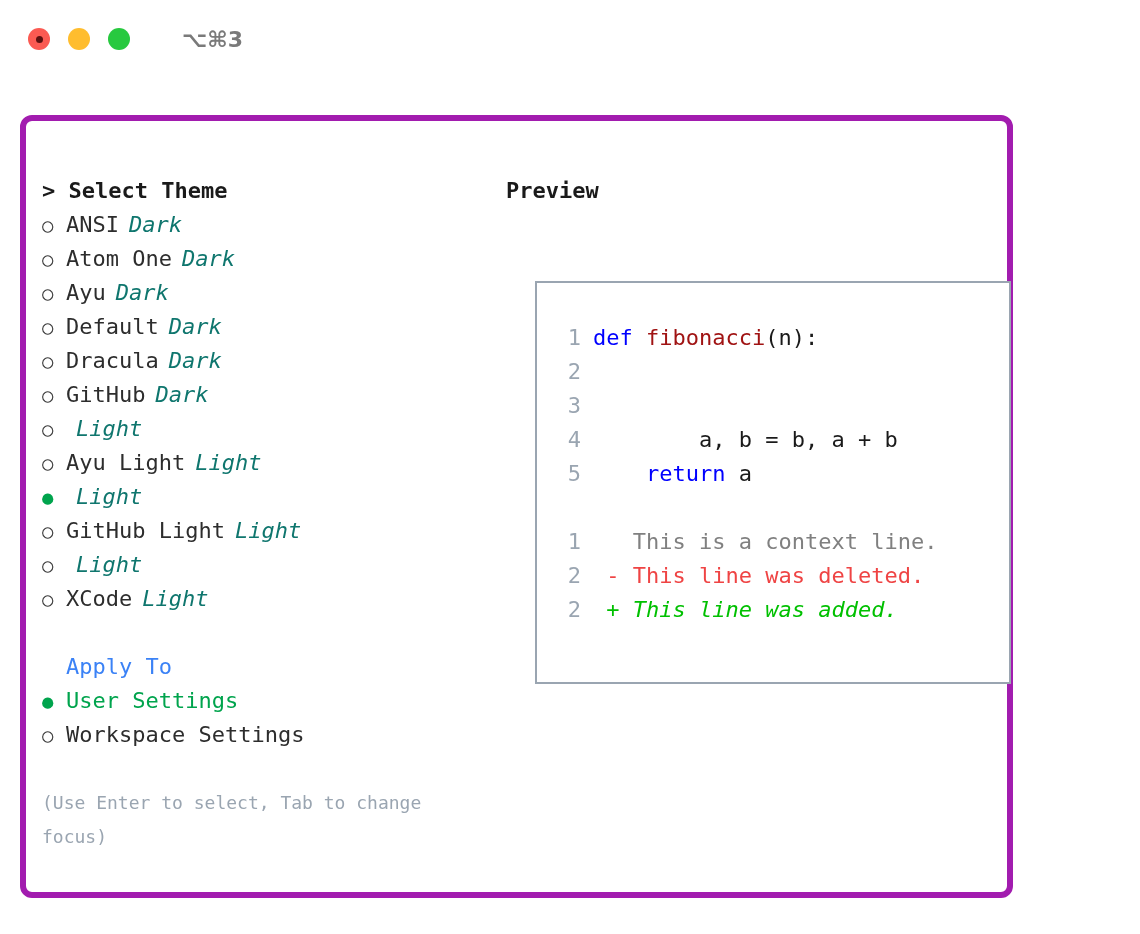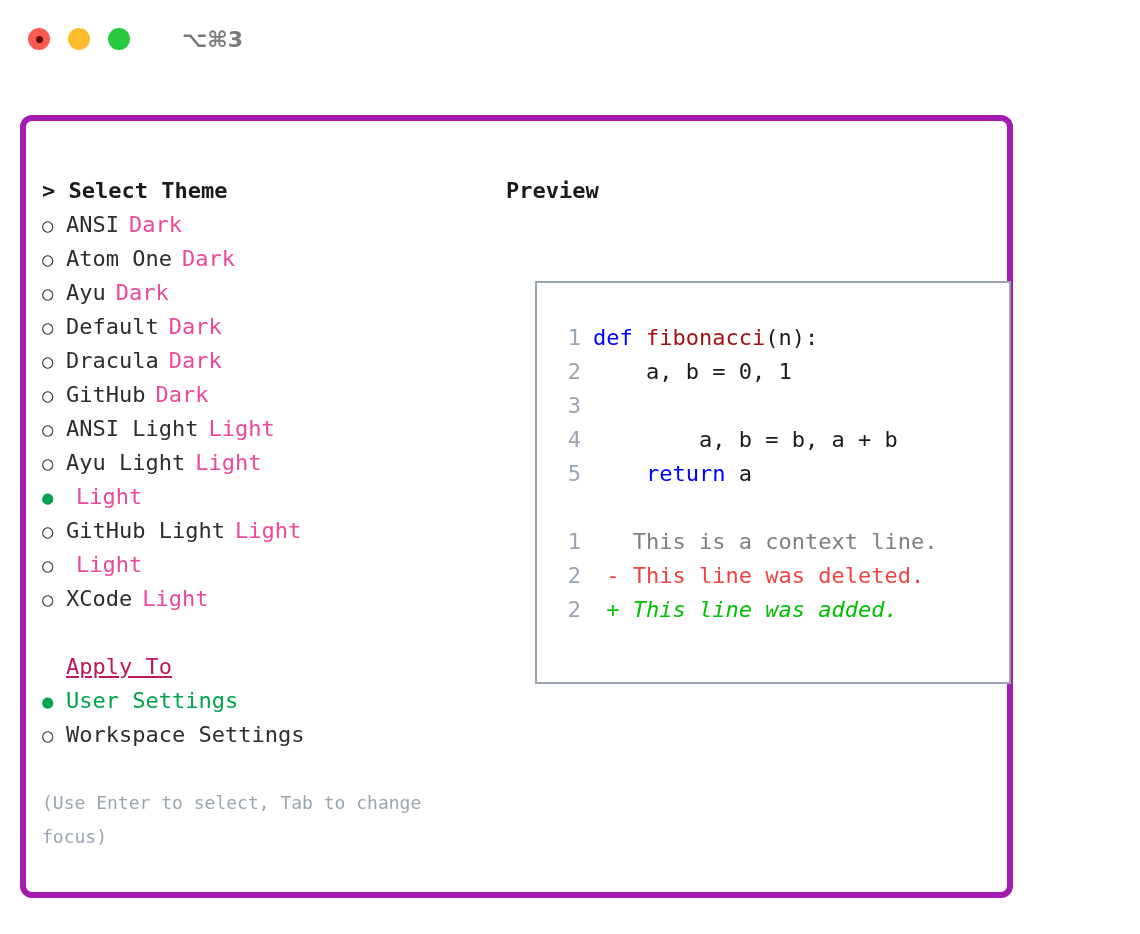--- a/index.html
+++ b/index.html
@@ -109,33 +109,33 @@
     width: 24px;
     flex: 0 0 24px;
     font-size: 19px;
     color: #3c3c3c;
     line-height: 34px;
   }
   .row.selected .marker { color: #00a44d; }
   .row.selected .label  { color: #00a44d; }
   .label { color: #2d2d2d; }
   .suffix {
-    color: #ec4899;
+    color: #0f766e;
     margin-left: 10px;
+    font-style: italic;
   }
 
   .spacer-row { height: 34px; }
 
   .group-title {
     font-size: 22px;
     line-height: 34px;
-    color: #be185d;
+    color: #3b82f6;
     padding-left: 24px;
     white-space: pre;
-    text-decoration: underline;
   }
 
   .hint {
     margin-top: 34px;
     font-size: 18px;
     line-height: 34px;
     color: #9aa5b1;
     width: 410px;
     white-space: normal;
     word-spacing: 0px;
@@ -198,21 +198,21 @@
     <div class="left-col">
       <div class="section-header">&gt; Select Theme</div>
 
       <div class="theme-list" id="theme-list">
           <div class="row"><span class="marker">○</span><span class="label">ANSI</span><span class="suffix">Dark</span></div>
           <div class="row"><span class="marker">○</span><span class="label">Atom One</span><span class="suffix">Dark</span></div>
           <div class="row"><span class="marker">○</span><span class="label">Ayu</span><span class="suffix">Dark</span></div>
           <div class="row"><span class="marker">○</span><span class="label">Default</span><span class="suffix">Dark</span></div>
           <div class="row"><span class="marker">○</span><span class="label">Dracula</span><span class="suffix">Dark</span></div>
           <div class="row"><span class="marker">○</span><span class="label">GitHub</span><span class="suffix">Dark</span></div>
-          <div class="row"><span class="marker">○</span><span class="label">ANSI Light</span><span class="suffix">Light</span></div>
+          <div class="row"><span class="marker">○</span><span class="suffix">Light</span></div>
           <div class="row"><span class="marker">○</span><span class="label">Ayu Light</span><span class="suffix">Light</span></div>
           <div class="row selected"><span class="marker">●</span><span class="suffix">Light</span></div>
           <div class="row"><span class="marker">○</span><span class="label">GitHub Light</span><span class="suffix">Light</span></div>
           <div class="row"><span class="marker">○</span><span class="suffix">Light</span></div>
           <div class="row"><span class="marker">○</span><span class="label">XCode</span><span class="suffix">Light</span></div>
         </div>
 
       <div class="spacer-row"></div>
 
       <div class="group-title">Apply To</div>
@@ -223,21 +223,21 @@
 
       <div class="hint">(Use Enter to select, Tab to change focus)</div>
     </div>
 
     <div class="right-col">
       <div class="section-header">Preview</div>
 
       <div class="preview-box">
         <div class="code" id="code-preview">
             <div class="code-line"><span class="lineno">1</span><span><span class="tok-kw">def </span><span class="tok-fn">fibonacci</span><span class="tok-txt">(n):</span></span></div>
-            <div class="code-line"><span class="lineno">2</span><span><span class="tok-txt">    a, b = 0, 1</span></span></div>
+            <div class="code-line"><span class="lineno">2</span></div>
             <div class="code-line"><span class="lineno">3</span></div>
             <div class="code-line"><span class="lineno">4</span><span><span class="tok-txt">        a, b = b, a + b</span></span></div>
             <div class="code-line"><span class="lineno">5</span><span><span class="tok-txt">    </span><span class="tok-kw">return</span><span class="tok-txt"> a</span></span></div>
             <div class="blank-line"></div>
             <div class="code-line"><span class="lineno">1</span><span><span class="tok-ctx">   This is a context line.</span></span></div>
             <div class="code-line"><span class="lineno">2</span><span><span class="tok-del"> - This line was deleted.</span></span></div>
             <div class="code-line"><span class="lineno">2</span><span><span class="tok-add"> + This line was added.</span></span></div>
           </div>
       </div>
     </div>

